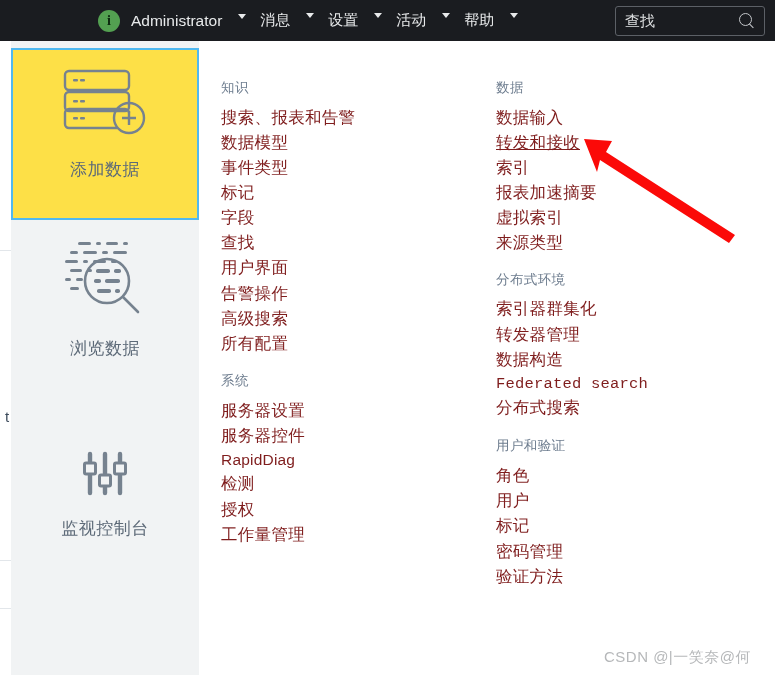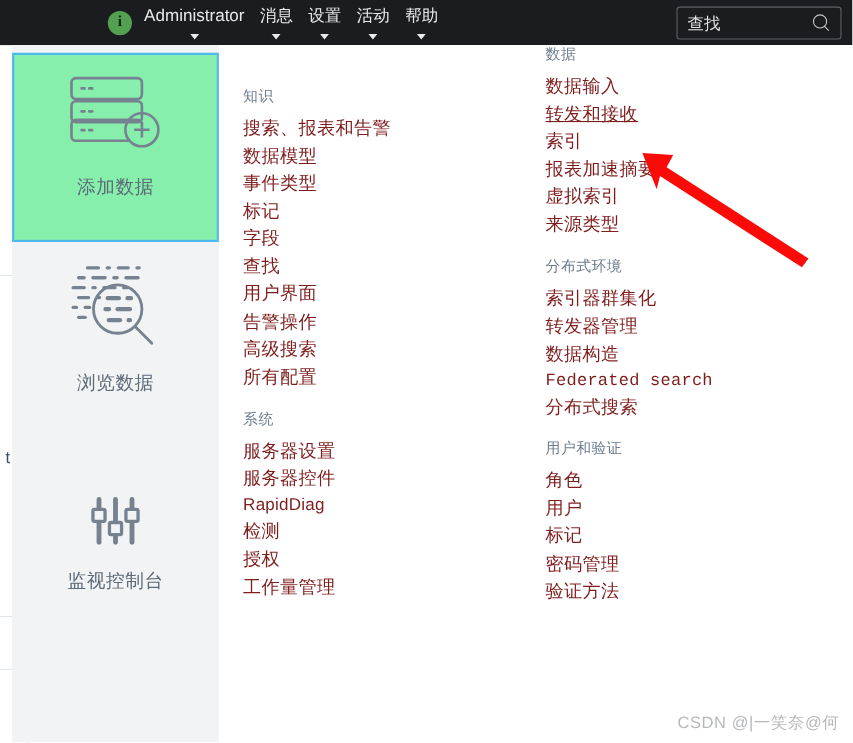--- a/index.html
+++ b/index.html
@@ -23,24 +23,24 @@
   .info-badge {
     width: 22px; height: 22px; border-radius: 50%;
     background: #53a051;
     display: flex; align-items: center; justify-content: center;
     color: #0d2a10; font-size: 14px; font-weight: bold;
     font-family: "Liberation Serif", serif;
     line-height: 1;
   }
 
   .nav-item {
-    display: flex; align-items: center; gap: 5px;
+    display: flex; gap: 16px;
     color: #e8eaeb; font-size: 15px;
     padding: 0 0 0 0; margin-left: 14px;
-    white-space: nowrap; cursor: pointer; flex-direction: column;
+    white-space: nowrap; cursor: pointer;
   }
   .nav-item.admin { margin-left: 11px; font-size: 15.5px; }
   .caret {
     width: 0; height: 0;
     border-left: 4.5px solid transparent;
     border-right: 4.5px solid transparent;
     border-top: 5.5px solid #e8eaeb;
     display: inline-block;
     margin-top: 2px;
   }
@@ -93,21 +93,21 @@
   .tile-rail {
     position: absolute; left: 11px; top: 41px;
     width: 188px; height: 634px;
     background: #f1f3f4;
   }
   .tile {
     position: absolute; left: 0; width: 188px;
     display: flex; flex-direction: column; align-items: center;
     cursor: pointer;
   }
-  .tile-add { top: 7px; height: 172px; border: 2px solid #4fb8f0; background: #86efac; }
+  .tile-add { top: 7px; height: 172px; border: 2px solid #4fb8f0; background: #fde047; }
   .tile-browse { top: 186px; height: 170px; }
   .tile-monitor { top: 404px; height: 130px; }
 
   .tile-label {
     font-size: 17px; color: #5d6a78; letter-spacing: .5px;
   }
   .tile-add .tile-label { margin-top: 14px; }
   .tile-browse .tile-label { margin-top: 14px; text-align: right; }
   .tile-monitor .tile-label { margin-top: 12px; }
 
@@ -141,21 +141,21 @@
   .m-link.latin { font-size: 15.5px; letter-spacing: .2px; }
   .m-link.active { text-decoration: underline; }
 
   .group-sys { margin-top: 8px; }
 
   
   .arrow-svg { position: absolute; left: 0; top: 0; width: 775px; height: 675px; pointer-events: none; }
 
   
   .watermark {
-    position: absolute; right: 12px; bottom: 8px;
+    position: absolute; right: 24px; bottom: 8px;
     font-size: 15px; color: #b6b8ba; letter-spacing: .5px;
     white-space: nowrap;
   }
 </style>
 </head>
 <body>
 
 <div id="root">
 
   <div class="bg-card-a"></div>
@@ -307,21 +307,21 @@
         <a class="m-link">服务器控件</a>
         <a class="m-link latin">RapidDiag</a>
         <a class="m-link">检测</a>
         <a class="m-link">授权</a>
         <a class="m-link">工作量管理</a>
       </div>
     </div>
 
     <div class="col col-2">
 
-      <div class="group" style="">
+      <div class="group" style="padding-top:38px;">
         <div class="group-title">数据</div>
         <a class="m-link">数据输入</a>
         <a class="m-link active">转发和接收</a>
         <a class="m-link">索引</a>
         <a class="m-link">报表加速摘要</a>
         <a class="m-link">虚拟索引</a>
         <a class="m-link">来源类型</a>
       </div>
 
       <div class="group" style="margin-top:8px;font-family:Liberation Mono, monospace;">

